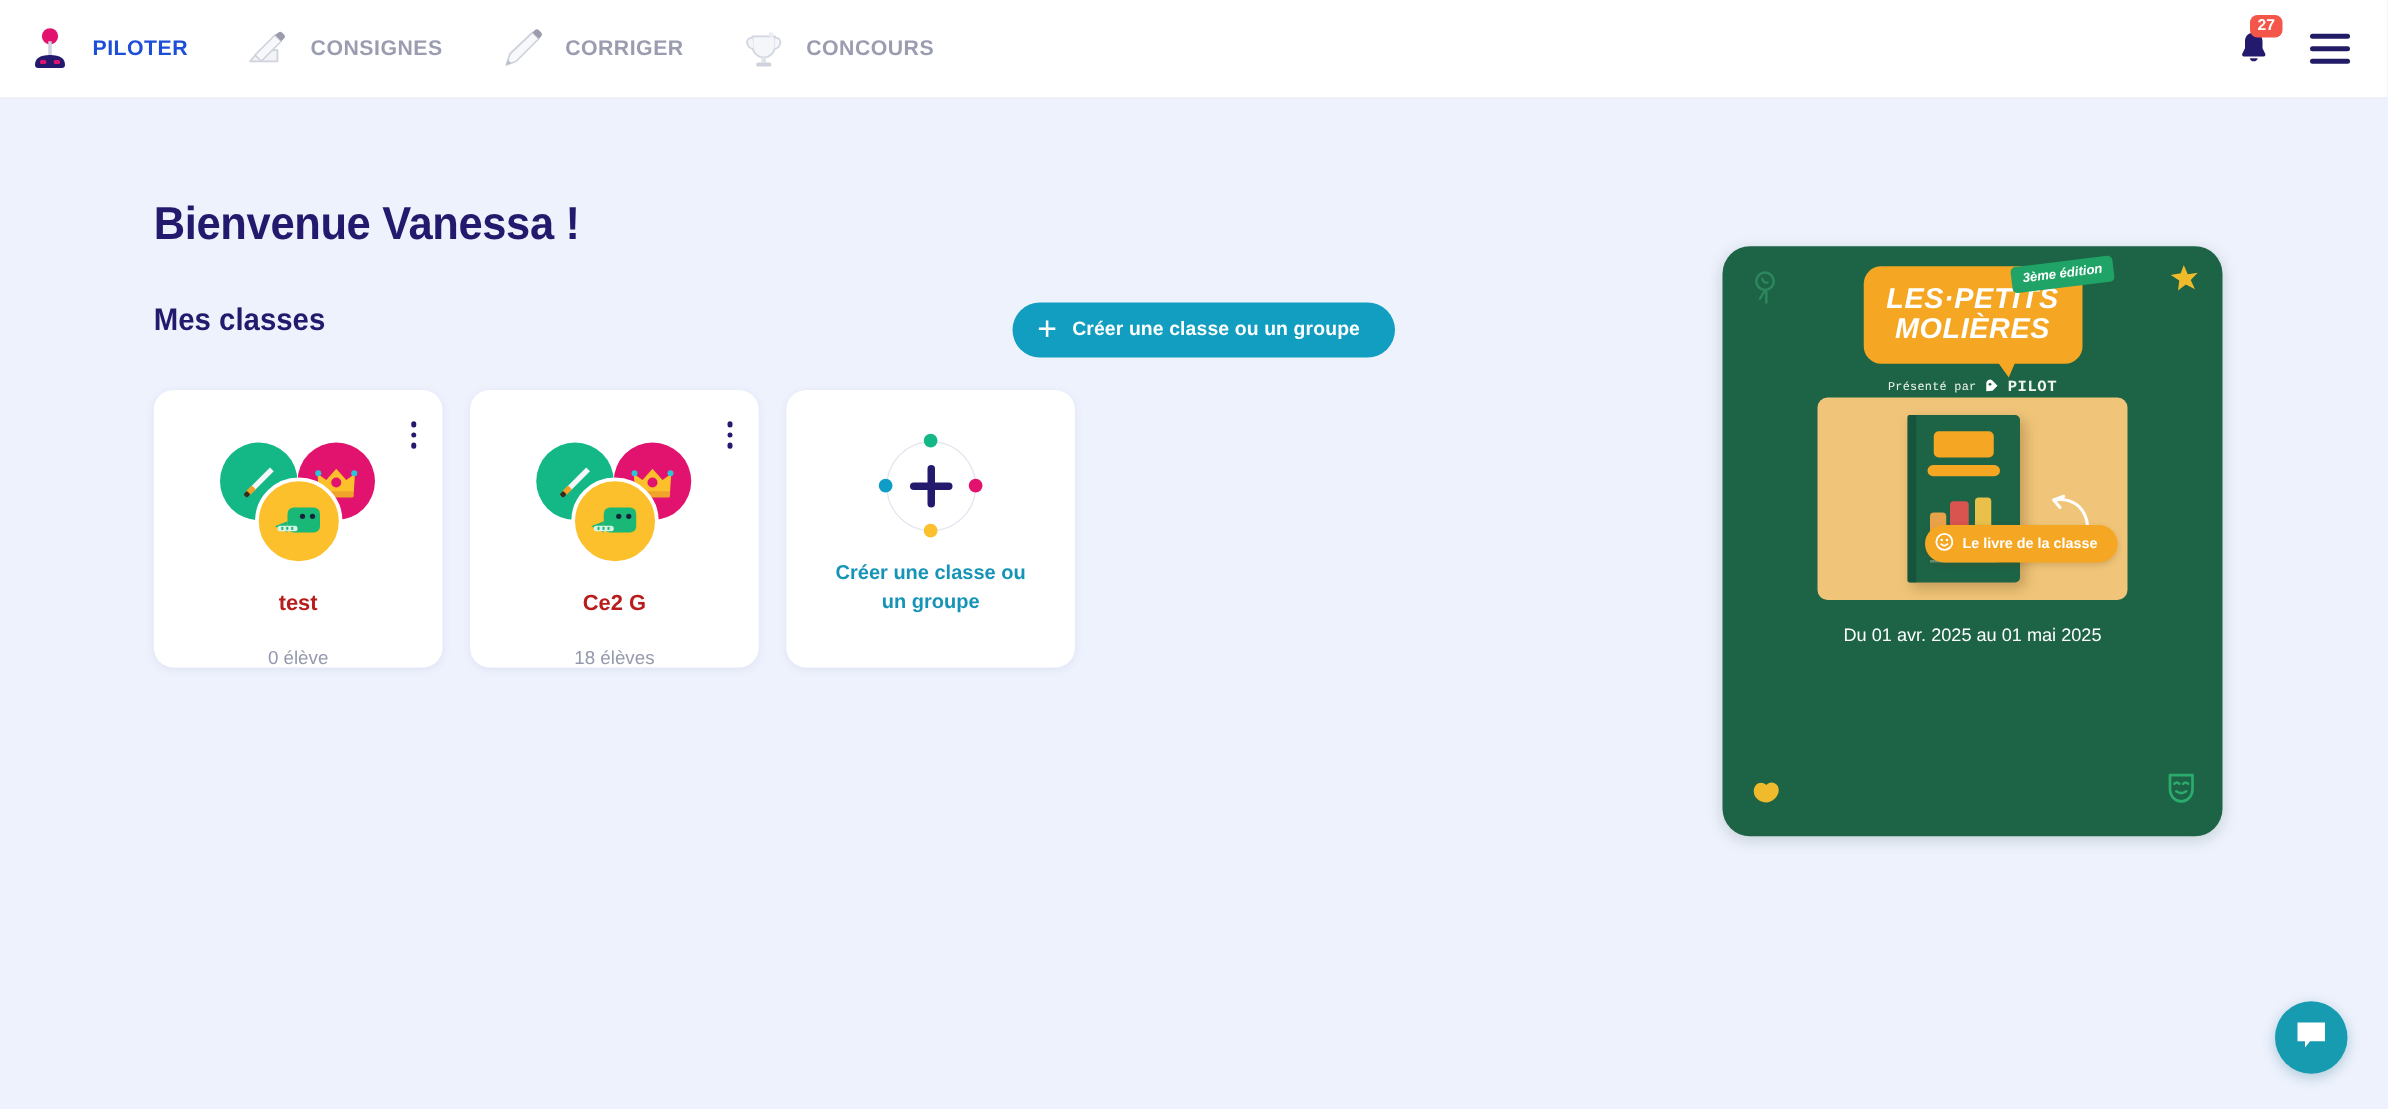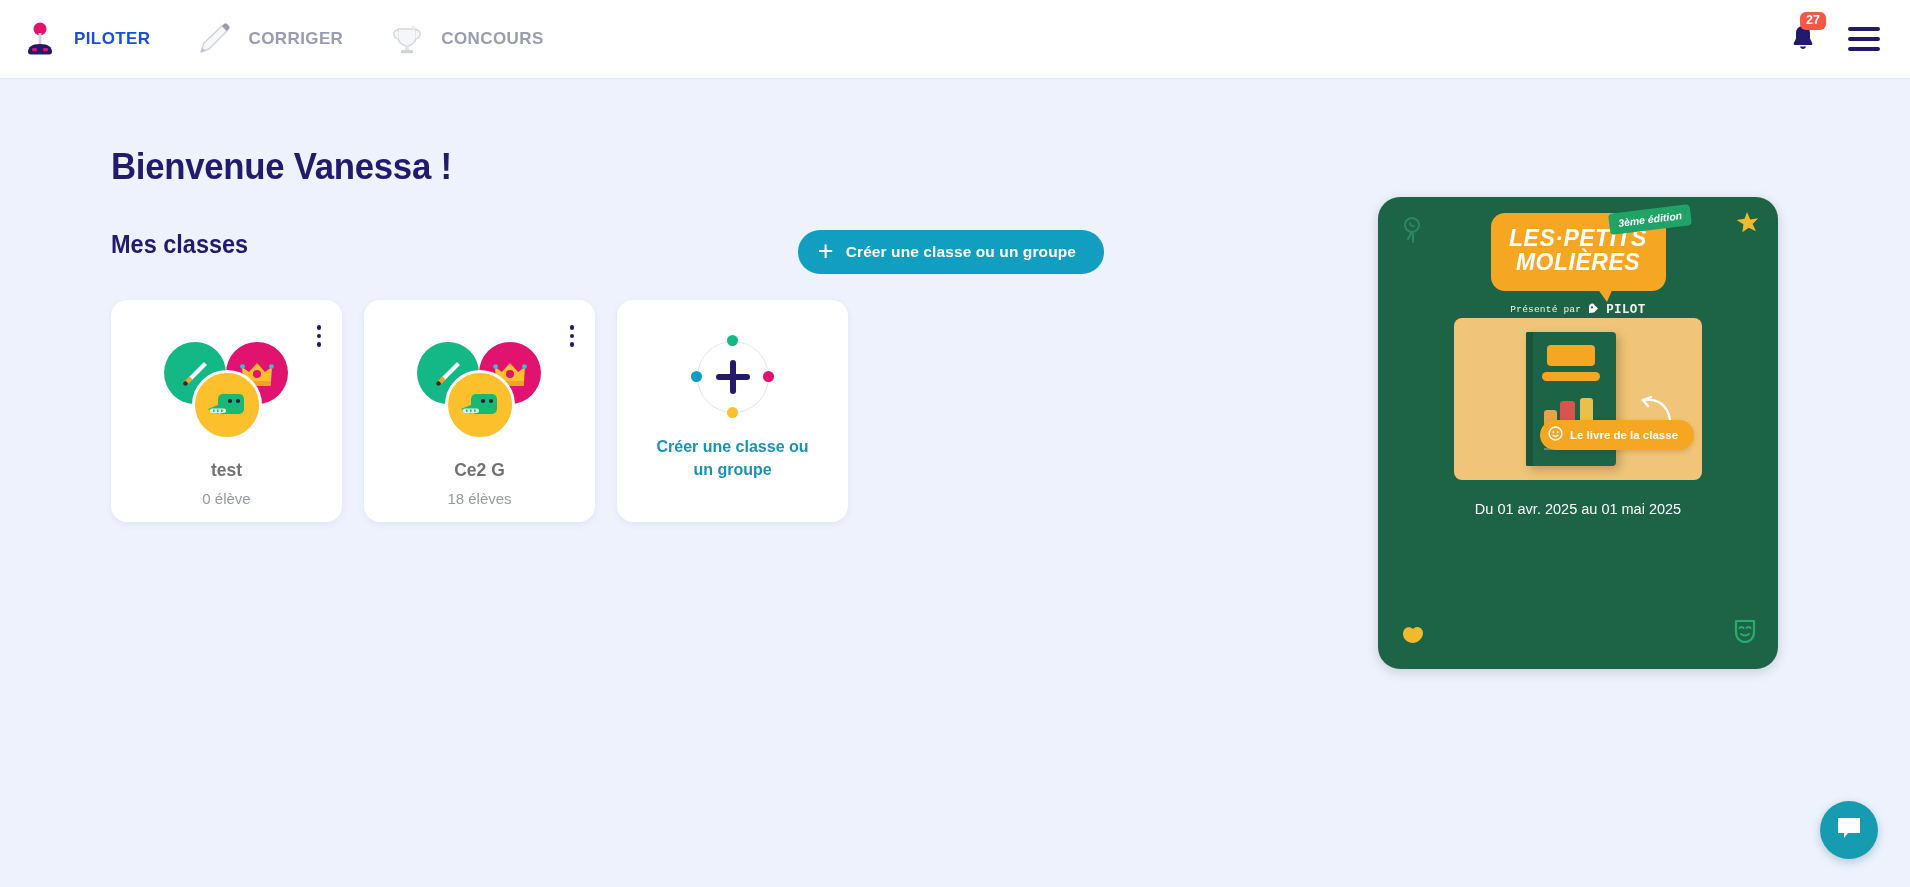--- a/index.html
+++ b/index.html
@@ -56,21 +56,21 @@
     font-size: 12.5px;
     font-weight: bold;
     border-radius: 6px;
     padding: 2px 6px 3px;
     line-height: 1;
   }
   .burger { width: 32px; cursor: pointer; display: flex; flex-direction: column; gap: 6px; }
   .burger span { display: block; height: 4px; background: #221b66; border-radius: 2px; }
 
   
-  .page { display: flex; padding: 5px; position: relative; height: 600px; }
+  .page { display: flex; padding: 17px; position: relative; height: 600px; }
   .left-col { width: 1130px; padding: 62px 0 0 106px; }
 
   .welcome {
     font-size: 37px;
     font-weight: bold;
     color: #231a6d;
     letter-spacing: -0.3px;
     transform: scaleX(.94);
     transform-origin: left center;
     margin-bottom: 42px;
@@ -136,28 +136,28 @@
     display: flex; align-items: center; justify-content: center;
   }
   .av-green { width: 62px; height: 62px; background: #14b887; left: 18px; top: 0; }
   .av-pink  { width: 62px; height: 62px; background: #e2136e; left: 80px; top: 0; }
   .av-yellow{ width: 70px; height: 70px; background: #fbc02b; left: 46px; top: 28px; border: 3px solid #fff; }
 
   .card-title {
     text-align: center;
     font-size: 17.5px;
     font-weight: bold;
-    color: #737373;
+    color: #b91c1c;
     margin-top: 14px;
   }
   .card-sub {
     text-align: center;
     font-size: 15px;
     color: #9499ad;
-    margin-top: 9px;
+    margin-top: 25px;
   }
 
   .card-create { display: flex; flex-direction: column; align-items: center; justify-content: center; }
   .create-orbit { width: 72px; height: 72px; position: relative; margin-bottom: 22px; }
   .orbit-ring {
     position: absolute; inset: 0;
     border: 1.5px solid #e3e5ef; border-radius: 50%;
   }
   .orbit-dot { position: absolute; width: 11px; height: 11px; border-radius: 50%; }
   .dot-n { background: #14b887; left: 30.5px; top: -5.5px; }
@@ -331,20 +331,30 @@
           <circle cx="20" cy="10" r="6.5" fill="#e2136e"></circle>
           <rect x="18.6" y="14" width="2.8" height="12" fill="#cfd2e0"></rect>
           <path d="M8 33c0-5 3.5-8 12-8s12 3 12 8c0 1.6-1 2.4-2.6 2.4H10.6C9 35.4 8 34.6 8 33z" fill="#231a6d"></path>
           <rect x="12" y="29" width="5" height="3.2" rx="1.2" fill="#e2136e"></rect>
           <rect x="23" y="29" width="5" height="3.2" rx="1.2" fill="#e2136e"></rect>
         </svg>
       </span>
       <span class="nav-label">PILOTER</span>
     </div>
 
+    <div class="nav-item">
+      <span class="nav-icon">
+        <svg width="40" height="40" viewBox="0 0 40 40">
+          <path d="M6 30h22v-9H14z" fill="#f2f3f7" stroke="#cfd2dd" stroke-width="1.4" stroke-linejoin="round"></path>
+          <path d="M10 25 L26 9 l5 5 L15 30z" fill="#f7f8fb" stroke="#cfd2dd" stroke-width="1.4" stroke-linejoin="round"></path>
+          <path d="M26 9 l5 5 2.4-2.4a2 2 0 0 0 0-2.8l-1.8-1.8a2 2 0 0 0-2.8 0z" fill="#9a9cae"></path>
+        </svg>
+      </span>
+      <span class="nav-label">CONSIGNES</span>
+    </div>
 
     <div class="nav-item">
       <span class="nav-icon">
         <svg width="40" height="40" viewBox="0 0 40 40">
           <path d="M7 33 L10 24 L28 7 l5 5 L15 30z" fill="#f7f8fb" stroke="#cfd2dd" stroke-width="1.4" stroke-linejoin="round"></path>
           <path d="M28 7 l5 5 2-2a2.2 2.2 0 0 0 0-3l-2-2a2.2 2.2 0 0 0-3 0z" fill="#9a9cae"></path>
           <path d="M7 33 l4-1.4-2.6-2.6z" fill="#b9bcc9"></path>
         </svg>
       </span>
       <span class="nav-label">CORRIGER</span>

